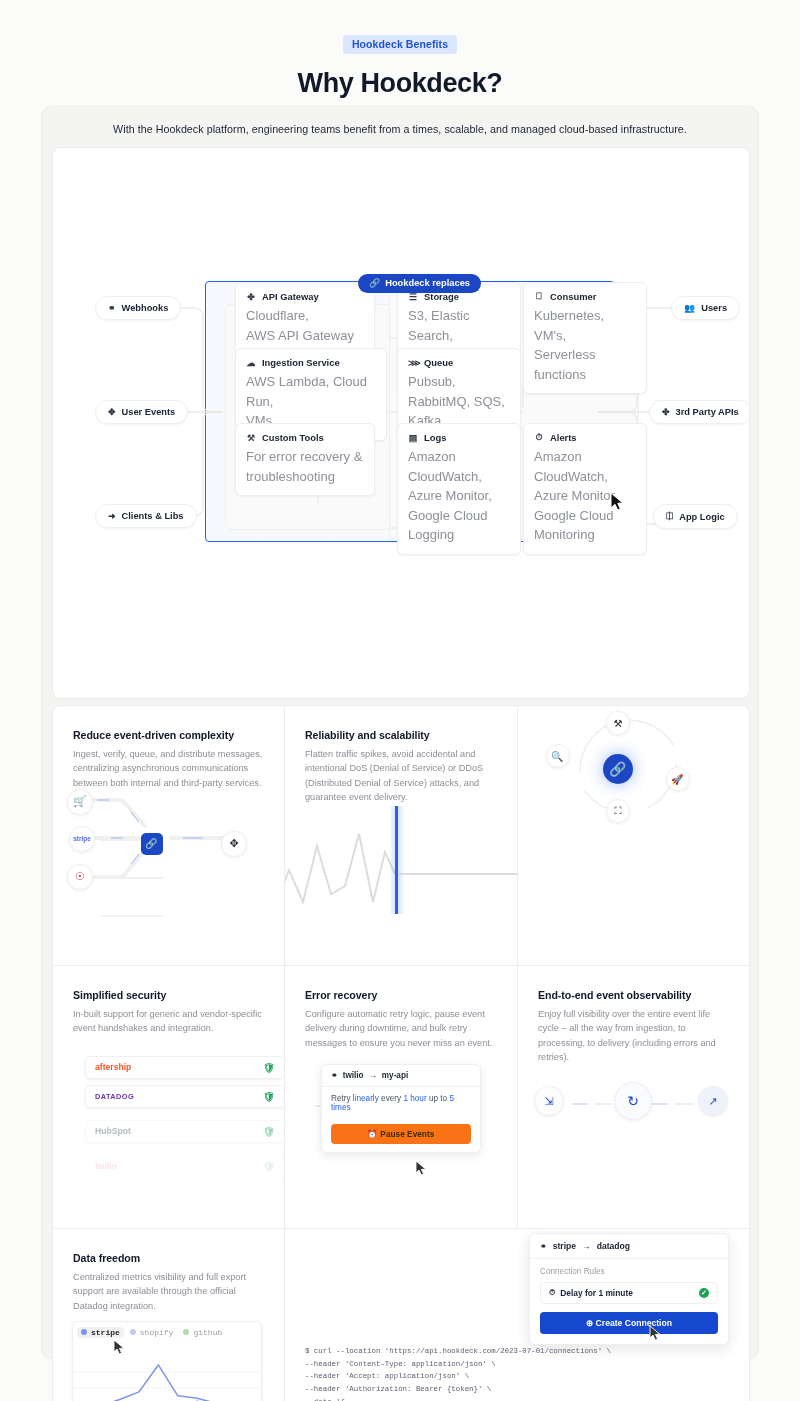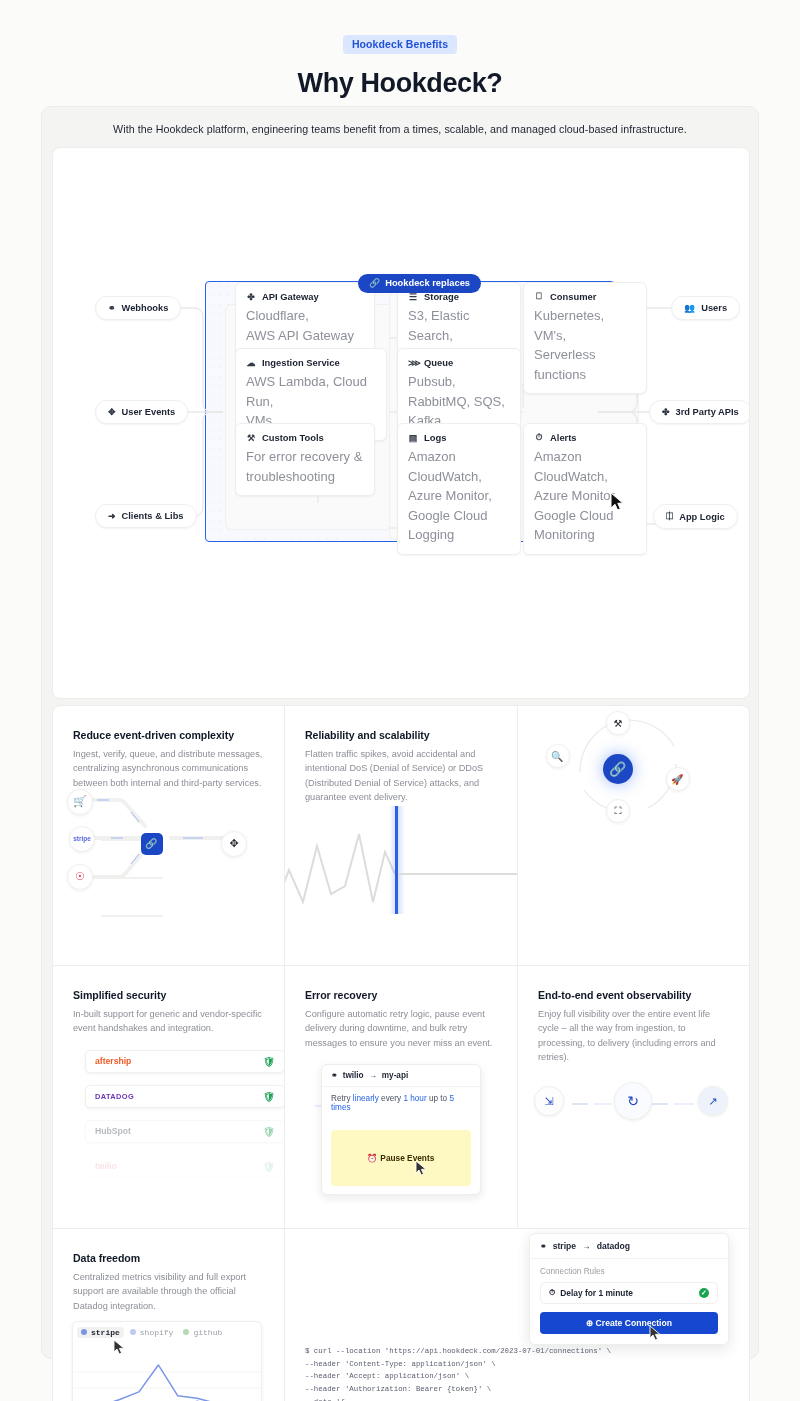--- a/index.html
+++ b/index.html
@@ -177,25 +177,25 @@
 
   
   .retrycard {
     position:absolute; left:36px; top:14px; width:160px;
     background:#fff;border:1px solid #eeeeed;border-radius:6px;
     box-shadow:0 3px 10px rgba(16,24,40,.09); overflow:hidden;
   }
   .rc-head { padding:6px 9px; border-bottom:1px solid #f2f2f1; font-size:8.2px; font-weight:bold; color:#1b2231;
              display:flex; align-items:center; gap:5px;}
   .rc-body { padding:7px 9px 8px; }
-  .rc-rule { font-size:8.2px; color:#4b5160; margin-bottom:18px; }
+  .rc-rule { font-size:8.2px; color:#4b5160; margin-bottom:12px; }
   .rc-rule b { color:#2563eb; font-weight:normal; }
   .btn-yellow {
-    background:#fef9c3; border-radius:4px; text-align:center;
-    font-size:8.3px; font-weight:bold; color:#3a2d00; padding:23px 0;
+    background:#f97316; border-radius:4px; text-align:center;
+    font-size:8.3px; font-weight:bold; color:#3a2d00; padding:5px 0;
   }
 
   
   .conncard {
     position:absolute; left:0; top:0; width:200px;
     background:#fff; border:1px solid #eeeeed; border-radius:6px;
     box-shadow:0 4px 14px rgba(16,24,40,.11); overflow:hidden;
   }
   .cc-head { padding:7px 10px; border-bottom:1px solid #f2f2f1; font-size:8.6px; font-weight:bold; color:#1b2231;
              display:flex; align-items:center; gap:6px;}
@@ -458,21 +458,21 @@
     </div>
 
     <div class="frow">
 
       <div class="fcard" style="width:233px;height:263px;border-top:none;">
         <div class="f-body">
           <div class="f-title">Simplified security</div>
           <div class="f-desc">In-built support for generic and vendor-specific event handshakes and integration.</div>
         </div>
         <div class="f-visual" style="height:140px;">
-          <div class="sec-row" style="top:14px;">
+          <div class="sec-row" style="top:20px;">
             <span style="color:#f15a24;">aftership</span>
             <span class="shield">🛡</span>
           </div>
           <div class="sec-row" style="top:49px;">
             <span style="color:#6a35b5;font-size:7.4px;letter-spacing:.4px;">DATADOG</span>
             <span class="shield">🛡</span>
           </div>
           <div class="sec-row" style="top:84px;opacity:.45;">
             <span style="color:#5d6874;">HubSpot</span>
             <span class="shield">🛡</span>

